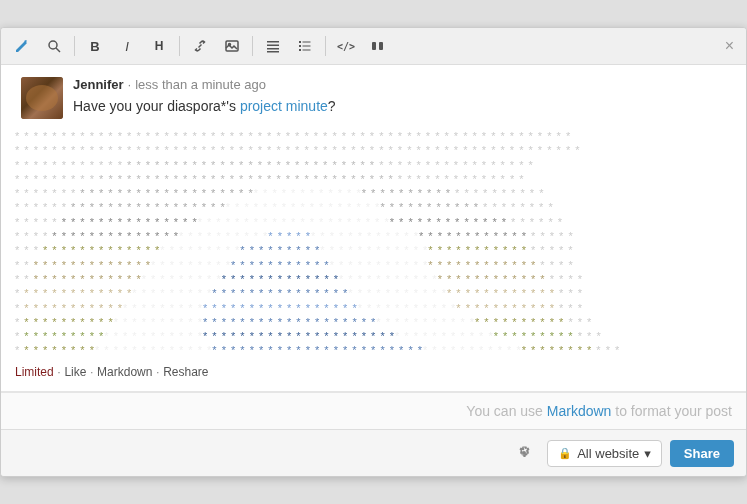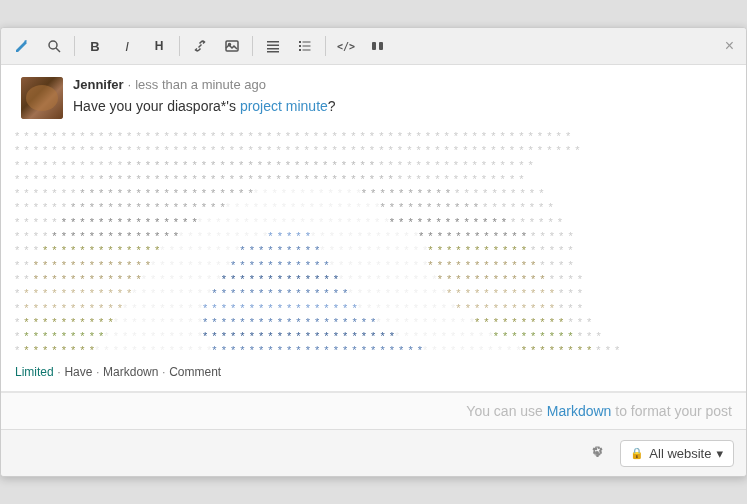--- a/index.html
+++ b/index.html
@@ -142,21 +142,21 @@
     .s-tan { color: #b0a070; }
     .s-ltan { color: #c8b890; }
     .s-white { color: #f0f0f0; }
 
     
     .post-footer {
       font-size: 12px;
       color: #888;
       margin-top: 4px;
     }
-    .post-footer .label { color: #0f766e; }
+    .post-footer .label { color: #7f1d1d; }
     .post-footer a {
       color: #555;
       text-decoration: none;
       font-size: 12px;
     }
 
     
     .compose-area {
       background: #fafafa;
       border-top: 1px solid #e5e5e5;
@@ -323,25 +323,25 @@
       <span class="star-row"><span class="s-gray">* </span><span class="s-ltan">* * * * * * * * * * * *</span><span class="s-white">* * * * * * * * *</span><span class="s-blue">* * * * * * * * * * * * * * *</span><span class="s-white">* * * * * * * * * * *</span><span class="s-ltan">* * * * * * * * * * * *</span><span class="s-gray"> * * *</span></span>
       <span class="star-row"><span class="s-gray">* </span><span class="s-ltan">* * * * * * * * * * *</span><span class="s-white">* * * * * * * * *</span><span class="s-lblue">* * * * * * * * * * * * * * * * *</span><span class="s-white">* * * * * * * * * * *</span><span class="s-ltan">* * * * * * * * * * *</span><span class="s-gray"> * * *</span></span>
       <span class="star-row"><span class="s-gray">* </span><span class="s-olive">* * * * * * * * * *</span><span class="s-white">* * * * * * * * * *</span><span class="s-blue">* * * * * * * * * * * * * * * * * * *</span><span class="s-white">* * * * * * * * * * *</span><span class="s-olive">* * * * * * * * * *</span><span class="s-gray"> * * *</span></span>
       <span class="star-row"><span class="s-gray">* </span><span class="s-green">* * * * * * * * *</span><span class="s-white">* * * * * * * * * * *</span><span class="s-dblue">* * * * * * * * * * * * * * * * * * * * *</span><span class="s-white">* * * * * * * * * * *</span><span class="s-green">* * * * * * * * *</span><span class="s-gray"> * * *</span></span>
       <span class="star-row"><span class="s-gray">* </span><span class="s-olive">* * * * * * * *</span><span class="s-white">* * * * * * * * * * * * *</span><span class="s-blue">* * * * * * * * * * * * * * * * * * * * * * *</span><span class="s-white">* * * * * * * * * * *</span><span class="s-olive">* * * * * * * *</span><span class="s-gray"> * * *</span></span>
     </div>
 
     <div class="post-footer">
       <span class="label">Limited</span>
       <span> · </span>
-      <a href="#">Have</a>
+      <a href="#">Like</a>
       <span> · </span>
       <a href="#">Markdown</a>
       <span> · </span>
-      <a href="#">Comment</a>
+      <a href="#">Reshare</a>
     </div>
   </div>
 
   <div class="compose-area">
     <div class="compose-input">
       <span>You can use </span><a class="markdown-link" href="#">Markdown</a><span> to format your post</span>
     </div>
   </div>
 
   <div class="bottom-bar">
@@ -349,14 +349,15 @@
       <svg width="16" height="16" viewBox="0 0 16 16" fill="#888">
         <path d="M8 10a2 2 0 100-4 2 2 0 000 4z"></path>
         <path fill-rule="evenodd" d="M6.5 1.5l-.5 1.5-1.4-.4-1.1 1.9 1.1 1-.3 1.5-.3 1.5 1.4.3.4 1.4 1.4.3.3 1.5h2l.3-1.5 1.4-.3.4-1.4 1.4-.3-.3-1.5-.3-1.5 1.1-1-1.1-1.9-1.4.4-.5-1.5h-2zm1 1h1l.4 1.3.4.1 1.2-.3.5.9-.9.8.1.4.2 1.3.2 1.2-1.2.3-.4.1-.3 1.2H8.1L7.8 10l-.4-.1-1.2-.3.2-1.2.2-1.3.1-.4-.9-.8.5-.9 1.2.3.4-.1.4-1.3z"></path>
       </svg>
     </button>
     <button class="aspects-btn">
       <span class="lock-icon">🔒</span>
       <span>All website</span>
       <span>▾</span>
     </button>
+    <button class="share-btn">Share</button>
   </div>
 </div>
 
 </body></html>

